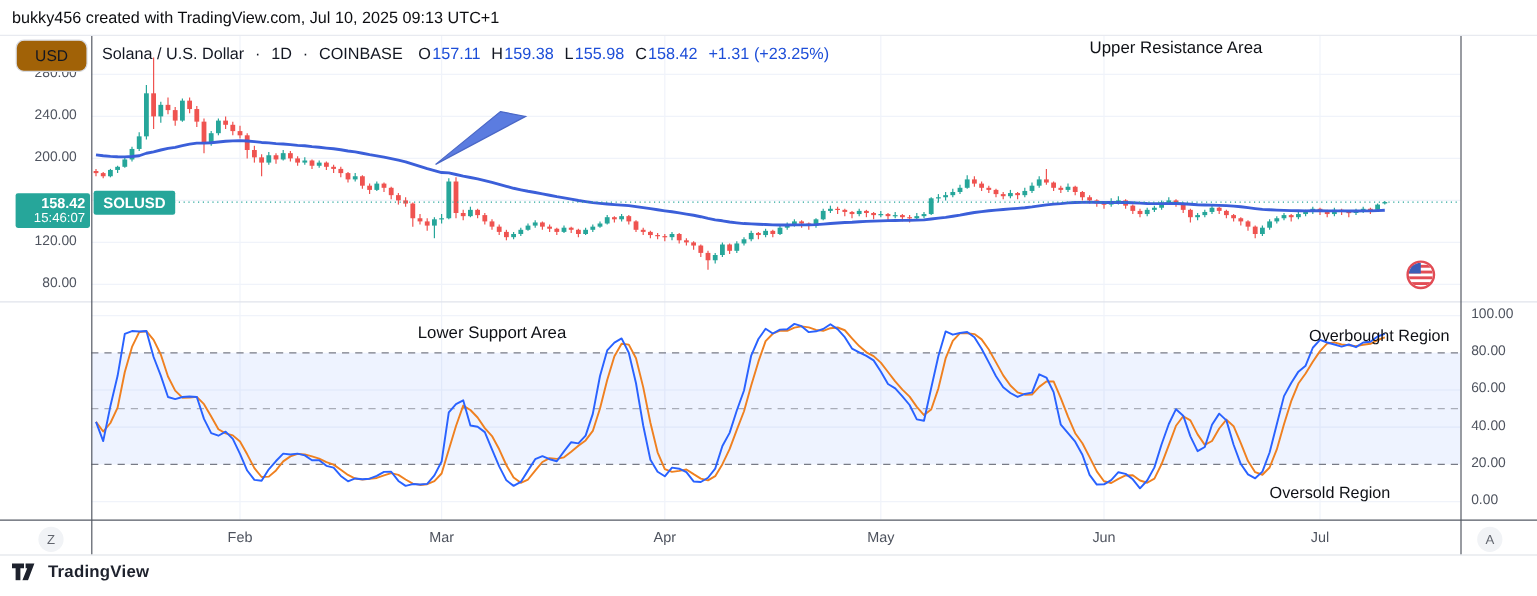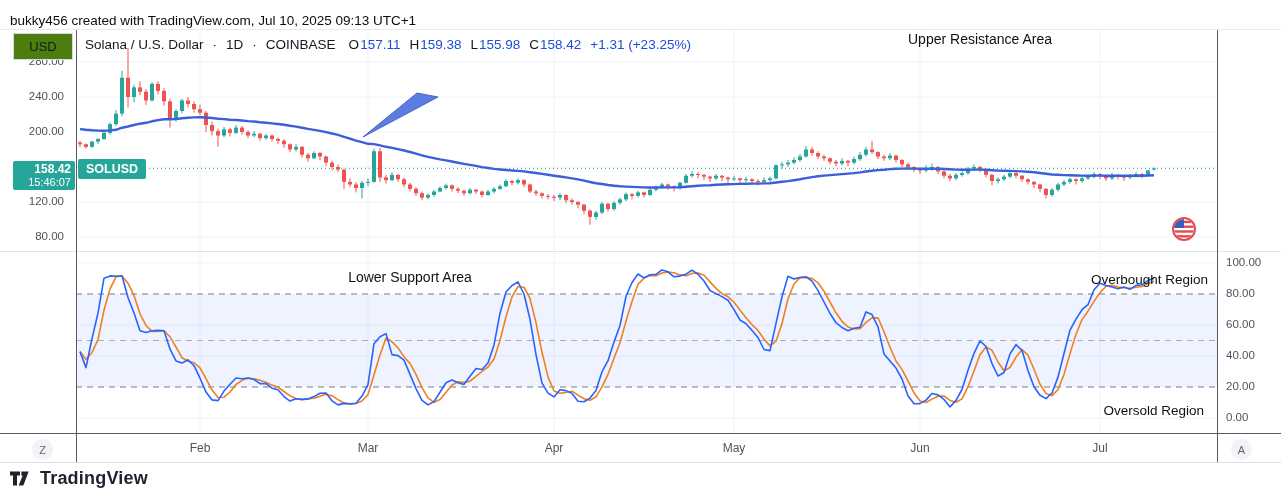--- a/index.html
+++ b/index.html
@@ -1,43 +1,43 @@
 <!DOCTYPE html>
 <html><head>
 <meta charset="utf-8">
 <style>
   html,body{margin:0;padding:0;background:#fff;}
   .screen{position:relative;width:1281px;height:497px;background:#fff;overflow:hidden;
           font-family:"Liberation Sans","DejaVu Sans",sans-serif;}
   .abs{position:absolute;}
   #cv{position:absolute;left:0;top:0;z-index:1;pointer-events:none;}
-  .topbar-text{left:10px;top:13px;font-size:13.5px;font-weight:500;color:#0c0d10;z-index:3;}
+  .topbar-text{left:10px;top:7px;font-size:13.5px;font-weight:500;color:#0c0d10;z-index:3;}
   .header{left:85px;top:37px;display:flex;gap:9px;align-items:baseline;font-size:13.5px;color:#131722;z-index:3;white-space:nowrap;}
   .header .val{color:#1d4ed8;}
   .header .pair{display:flex;gap:1px;}
-  .usd-btn{left:13px;top:33px;width:60px;height:27px;background:#4d7c0f;border:1px solid #d7dae2;border-radius:0;
+  .usd-btn{left:13px;top:33px;width:60px;height:27px;background:#a16207;border:1px solid #d7dae2;border-radius:7px;
            font-size:13px;color:#131722;display:flex;align-items:center;justify-content:center;z-index:4;cursor:pointer;}
   .axis-label{position:absolute;font-size:11.5px;color:#4e535e;z-index:2;}
   .price-axis-label{left:0;width:64px;text-align:right;}
   .osc-axis-label{left:1226px;text-align:left;}
   .month-label{width:44px;text-align:center;top:441px;font-size:12px;color:#4e535e;}
   .price-tag{left:13px;top:161px;width:55px;background:#26a69a;color:#fff;text-align:right;
              padding:2px 4px 2px 3px;border-radius:2px;z-index:4;line-height:12px;}
   .price-tag .p{font-size:12px;font-weight:bold;}
   .price-tag .t{font-size:11px;margin-top:1px;}
   .sym-tag{left:78px;top:159px;background:#26a69a;color:#fff;font-size:12.5px;font-weight:bold;
            padding:3px 8px;border-radius:2px;z-index:3;}
   .callout{left:406px;top:62px;width:70px;height:32px;background:#5b7ce0;border:2px solid #4a67c6;border-radius:8px;
            color:#fff;font-size:13px;font-style:italic;font-weight:bold;display:flex;align-items:center;justify-content:center;z-index:3;}
   .annot{position:absolute;font-size:14px;color:#0f1116;z-index:3;}
   .circle-btn{position:absolute;width:21px;height:21px;border-radius:50%;background:#f1f3f6;border:none;
               font-size:11px;color:#61656e;display:flex;align-items:center;justify-content:center;z-index:3;cursor:pointer;
               font-family:inherit;}
   .footer{left:10px;top:468px;display:flex;align-items:center;gap:6px;z-index:3;}
-  .footer .brand{font-size:18px;font-weight:600;color:#1e222d;letter-spacing:.2px;}
+  .footer .brand{font-size:14px;font-weight:600;color:#1e222d;letter-spacing:.2px;}
   .flagwrap{left:1170px;top:215px;z-index:3;}
 </style>
 </head>
 <body>
 
 <div class="screen">
 
   <svg id="cv" width="1281" height="497" viewBox="0 0 1281 497">
       <line x1="76" y1="62" x2="1217" y2="62" stroke="#f0f3fa" stroke-width="1"></line>
       <line x1="76" y1="97" x2="1217" y2="97" stroke="#f0f3fa" stroke-width="1"></line>
@@ -470,21 +470,21 @@
   <div class="abs price-tag">
     <div class="p">158.42</div>
     <div class="t">15:46:07</div>
   </div>
   <div class="abs sym-tag">SOLUSD</div>
 
 
   <div class="abs annot" style="left:908px;top:31px;width:200px;">Upper Resistance Area</div>
   <div class="abs annot" style="left:310px;top:269px;width:200px;text-align:center;">Lower Support Area</div>
   <div class="abs annot" style="left:1058px;top:272px;width:150px;text-align:right;font-size:13.5px;">Overbought Region</div>
-  <div class="abs annot" style="left:1058px;top:403px;width:146px;text-align:right;font-size:13.5px;">Oversold Region</div>
+  <div class="abs annot" style="left:1058px;top:403px;width:146px;font-size:13.5px;">Oversold Region</div>
 
   <button class="circle-btn" style="left:32px;top:439px;">Z</button>
   <button class="circle-btn" style="left:1231px;top:439px;">A</button>
 
   <div class="abs flagwrap">
     <svg width="28" height="28" viewBox="0 0 28 28">
       <defs>
           <clipPath id="fc">
             <circle cx="14" cy="14" r="10"></circle>
           </clipPath>

